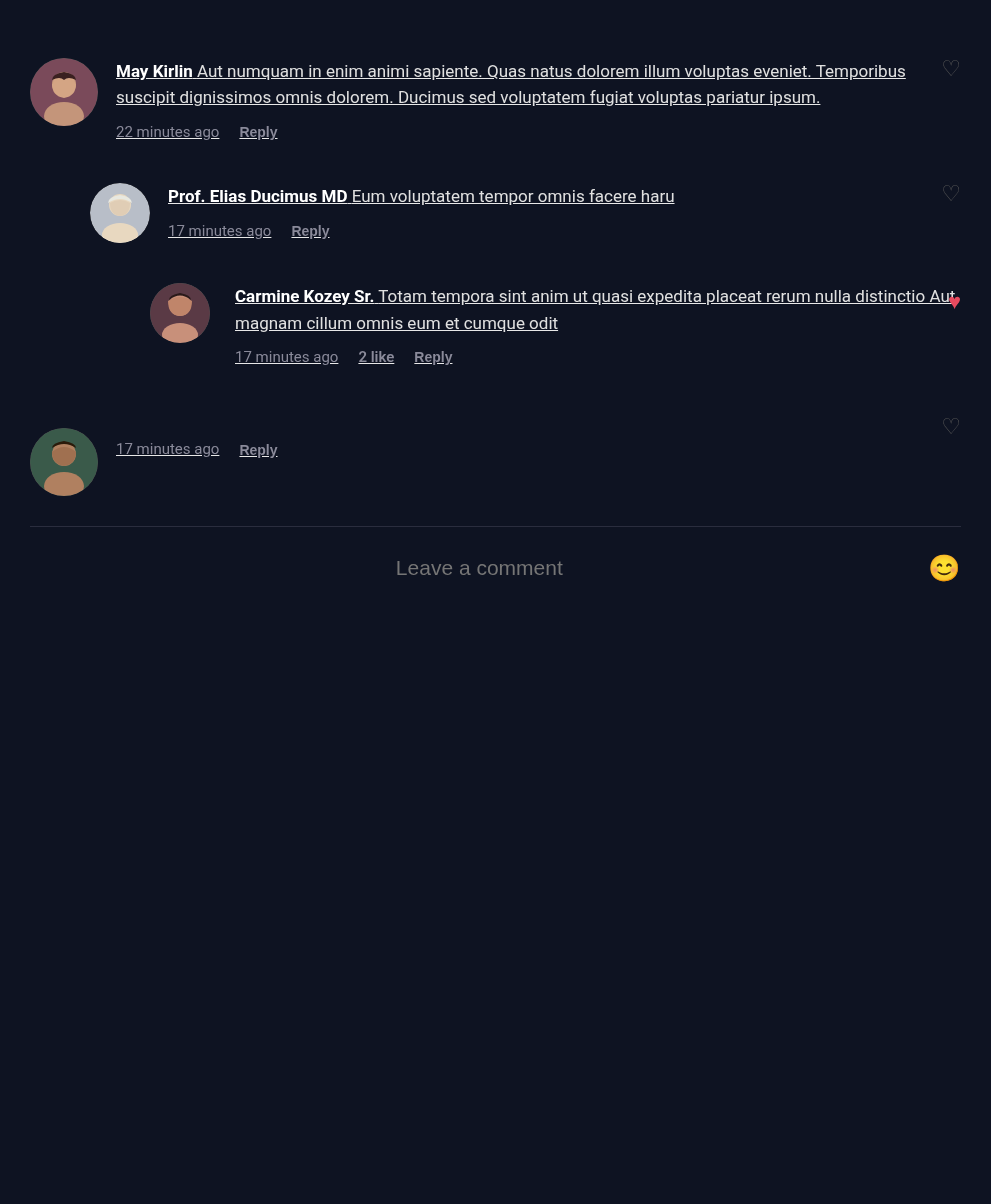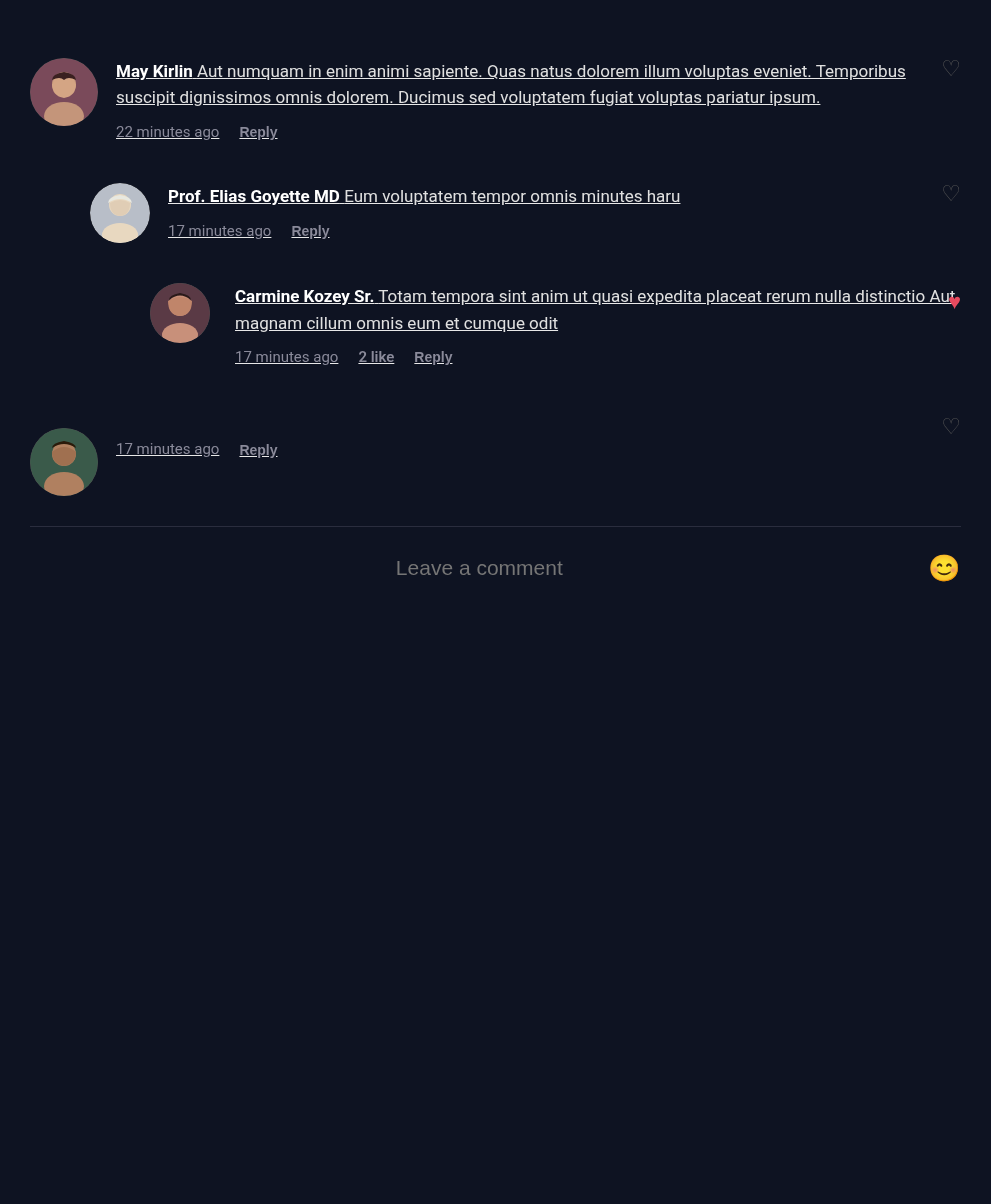--- a/index.html
+++ b/index.html
@@ -187,22 +187,22 @@
       <svg viewBox="0 0 60 60" width="60" height="60" xmlns="http://www.w3.org/2000/svg" style="border-radius:50%;">
         <circle cx="30" cy="30" r="30" fill="#b8bec8"></circle>
         <circle cx="30" cy="22" r="11" fill="#e8d8c0"></circle>
         <ellipse cx="30" cy="52" rx="18" ry="12" fill="#e8d8c0"></ellipse>
         <path d="M18 20 Q30 12 42 20 Q42 14 30 12 Q18 14 18 20Z" fill="#e8e8e0"></path>
         <path d="M20 20 Q30 14 40 20 Q40 32 30 33 Q20 32 20 20Z" fill="#e0cdb5"></path>
       </svg>
     </div>
     <div class="comment-content">
       <div class="comment-text">
-        <span class="author-name">Prof. Elias Goyette MD</span>
-        <span> Eum voluptatem tempor omnis minutes haru</span>
+        <span class="author-name">Prof. Elias Ducimus MD</span>
+        <span> Eum voluptatem tempor omnis facere haru</span>
       </div>
       <div class="comment-meta">
         <span class="comment-time">17 minutes ago</span>
         <button class="reply-btn">Reply</button>
       </div>
     </div>
     <button class="heart-btn" title="Like">♡</button>
   </div>
 
   <div class="comment nested-2" style="position:relative;gap:25px;">

